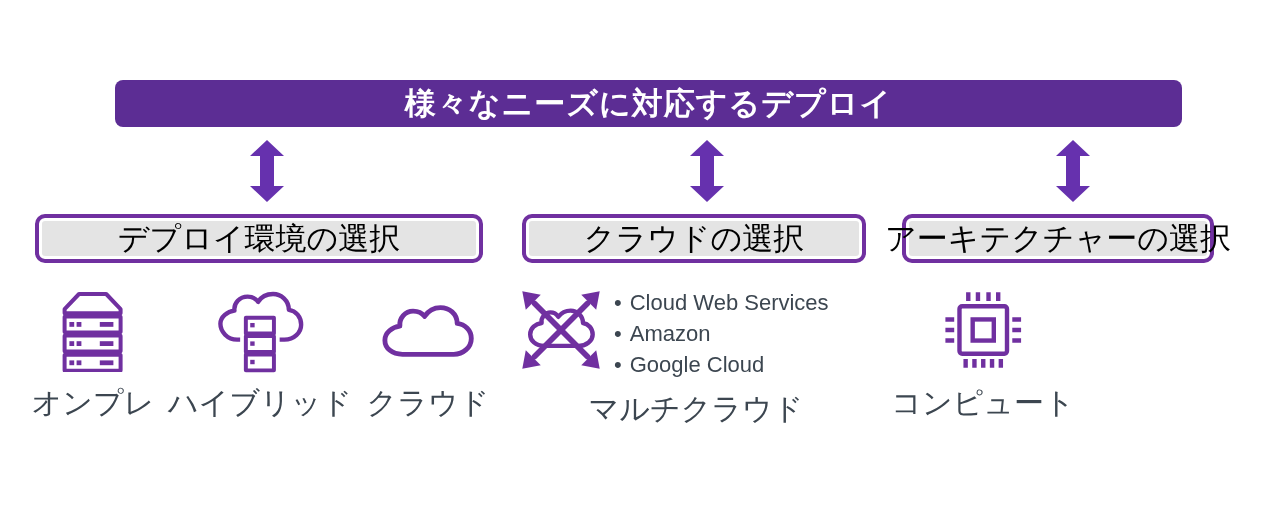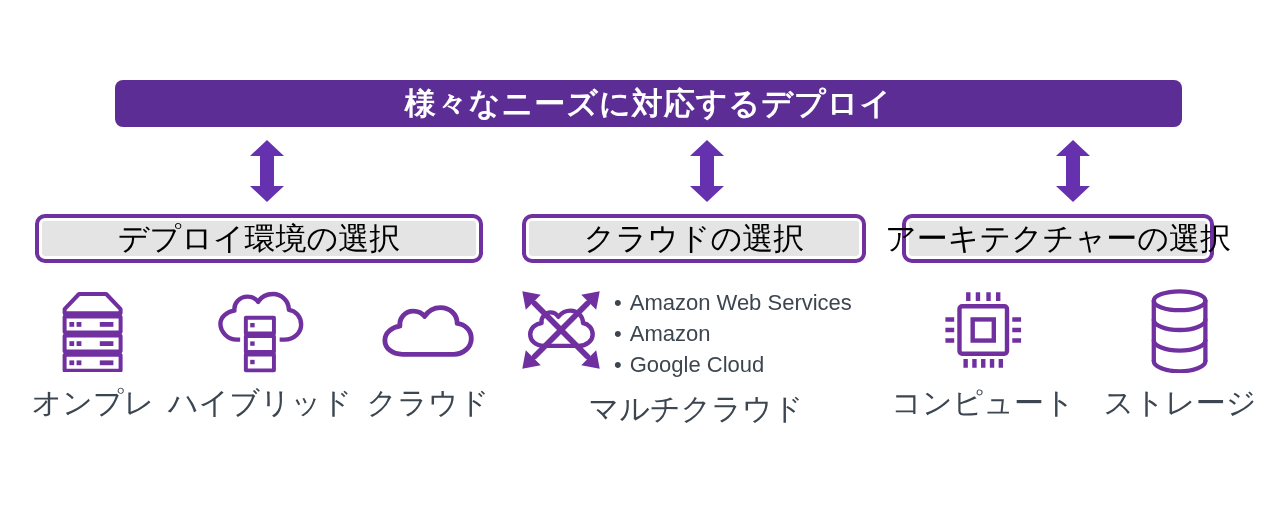--- a/index.html
+++ b/index.html
@@ -135,21 +135,21 @@
           <line class="ic sw65" x1="20" y1="80" x2="80" y2="20" stroke-linecap="butt"></line>
           <polygon class="ic-fill" points="6,6 27,10 10,27"></polygon>
           <polygon class="ic-fill" points="94,6 73,10 90,27"></polygon>
           <polygon class="ic-fill" points="6,94 10,73 27,90"></polygon>
           <polygon class="ic-fill" points="94,94 90,73 73,90"></polygon>
         </svg>
       </div>
       <div class="bullets">
         <div class="bullet-line">
           <span>•</span>
-          <span>Amazon Web Services</span>
+          <span>Cloud Web Services</span>
         </div>
         <div class="bullet-line">
           <span>•</span>
           <span>Amazon</span>
         </div>
         <div class="bullet-line">
           <span>•</span>
           <span>Google Cloud</span>
         </div>
       </div>
@@ -175,27 +175,14 @@
         <line class="ic-sq" x1="7" y1="50" x2="17" y2="50"></line>
         <line class="ic-sq" x1="7" y1="62" x2="17" y2="62"></line>
         <line class="ic-sq" x1="83" y1="38" x2="93" y2="38"></line>
         <line class="ic-sq" x1="83" y1="50" x2="93" y2="50"></line>
         <line class="ic-sq" x1="83" y1="62" x2="93" y2="62"></line>
       </svg>
     </div>
     <div class="glabel">コンピュート</div>
   </div>
 
-  <div id="grp-storage" class="group">
-    <div class="iconwrap">
-      <svg width="72" height="86" viewBox="0 0 80 100">
-        <ellipse class="ic" cx="40" cy="16" rx="30" ry="11"></ellipse>
-        <path class="ic" d="M10 16 V86"></path>
-        <path class="ic" d="M70 16 V86"></path>
-        <path class="ic" d="M10 38 A30 12 0 0 0 70 38"></path>
-        <path class="ic" d="M10 62 A30 12 0 0 0 70 62"></path>
-        <path class="ic" d="M10 86 A30 12 0 0 0 70 86"></path>
-      </svg>
-    </div>
-    <div class="glabel">ストレージ</div>
-  </div>
 
 </div>
 
 </body></html>

